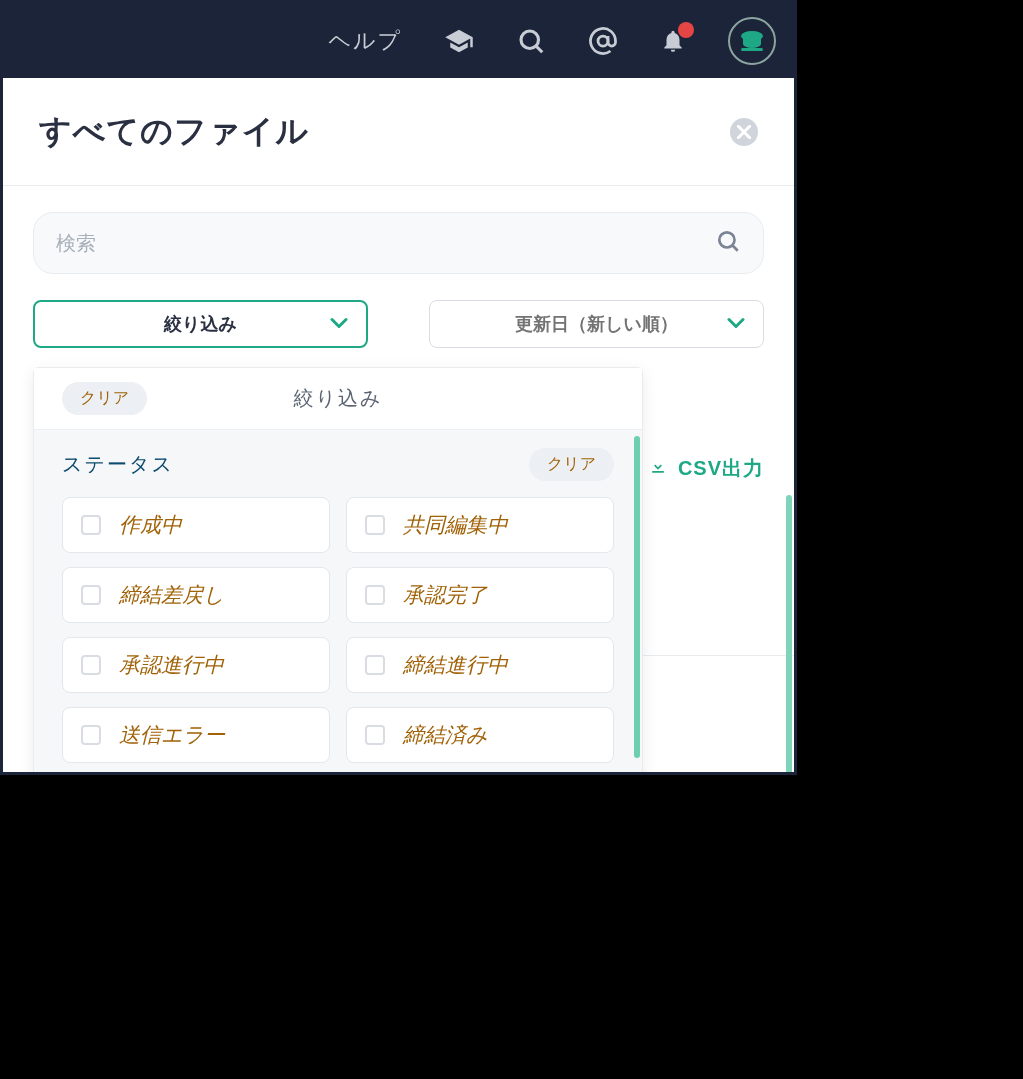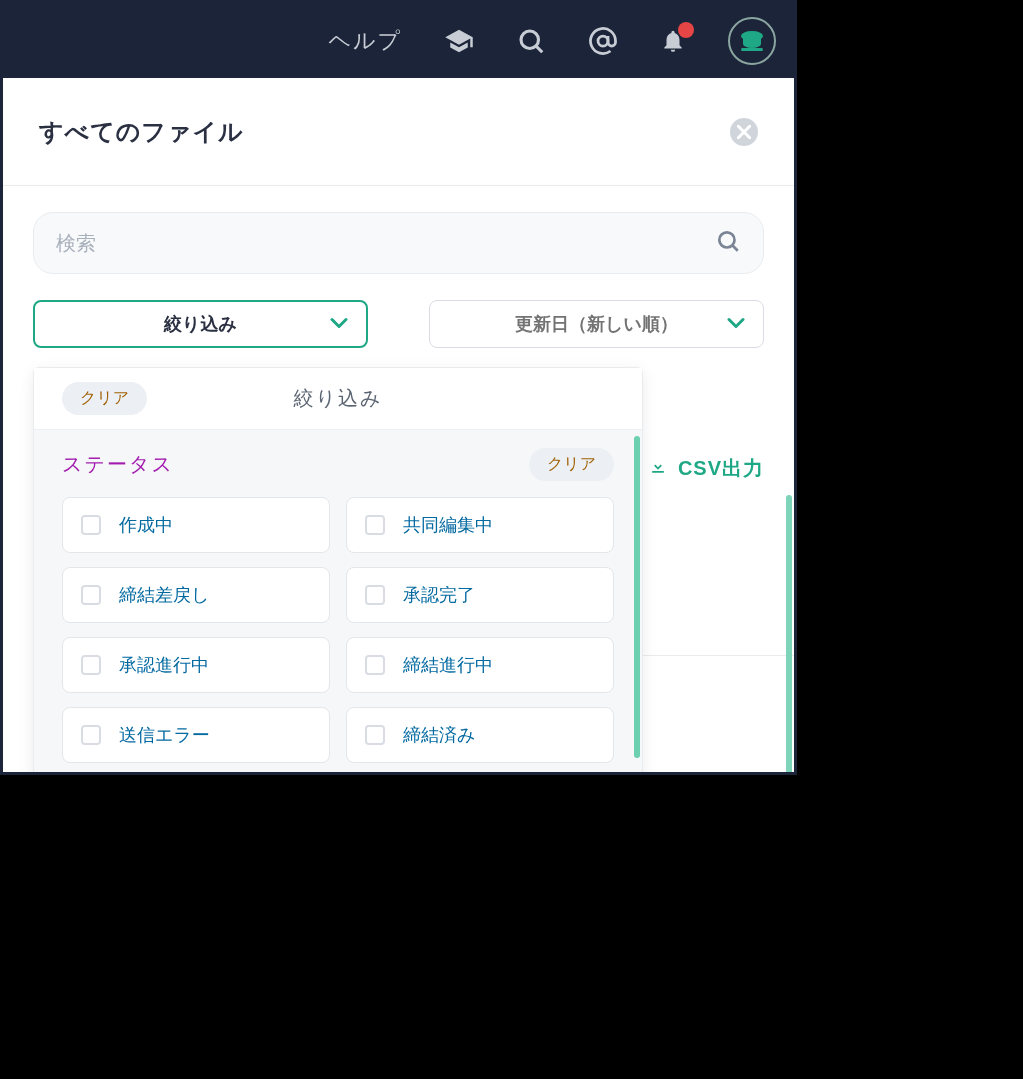--- a/index.html
+++ b/index.html
@@ -61,21 +61,21 @@
     }
     .header-section {
       height: 108px;
       border-bottom: 1px solid #e9ecef;
       display: flex;
       align-items: center;
       justify-content: space-between;
       padding: 0 36px 0 36px;
     }
     .page-title {
-      font-size: 24px;
+      font-size: 32px;
       font-weight: 700;
       color: #2a3042;
       letter-spacing: 1px;
     }
     .close-btn {
       width: 28px;
       height: 28px;
       background: #d0d5dc;
       border-radius: 50%;
       display: flex;
@@ -192,21 +192,21 @@
       border-radius: 3px;
     }
     .section-row {
       display: flex;
       align-items: center;
       justify-content: space-between;
       margin-bottom: 16px;
     }
     .section-title {
       font-size: 20px;
-      color: #a21caf;
+      color: #0c4a6e;
       letter-spacing: 2px;
     }
     .status-grid {
       display: grid;
       grid-template-columns: 1fr 1fr;
       gap: 14px 16px;
     }
     .status-option {
       height: 56px;
       background: #fff;
@@ -219,22 +219,23 @@
       cursor: pointer;
     }
     .checkbox {
       width: 20px;
       height: 20px;
       border: 2px solid #d9dde3;
       border-radius: 4px;
       flex-shrink: 0;
     }
     .status-label {
-      font-size: 18px;
-      color: #0369a1;
+      font-size: 21px;
+      color: #a16207;
+      font-style: italic;
     }
     .csv-row {
       position: absolute;
       right: 30px;
       top: 452px;
       display: flex;
       align-items: center;
       gap: 10px;
       color: #1fa885;
       font-size: 20px;

